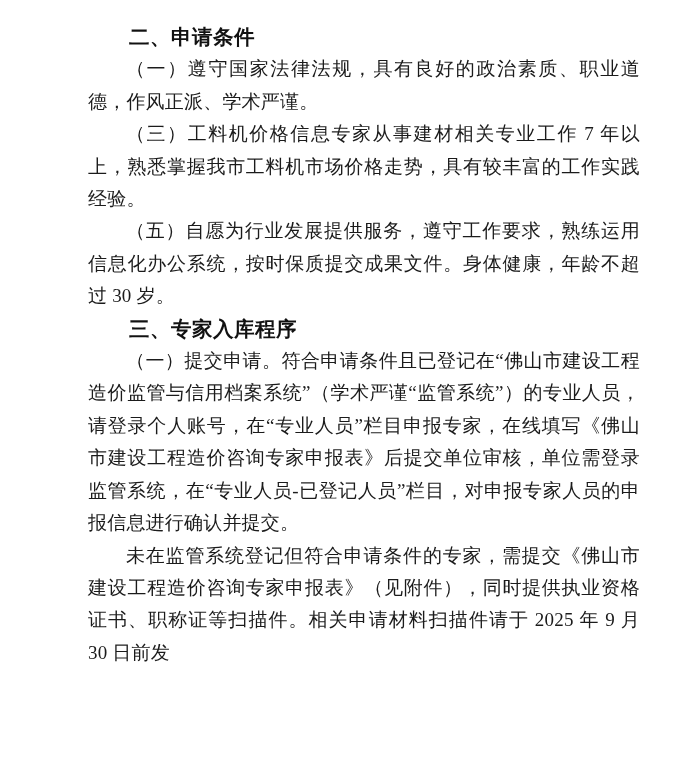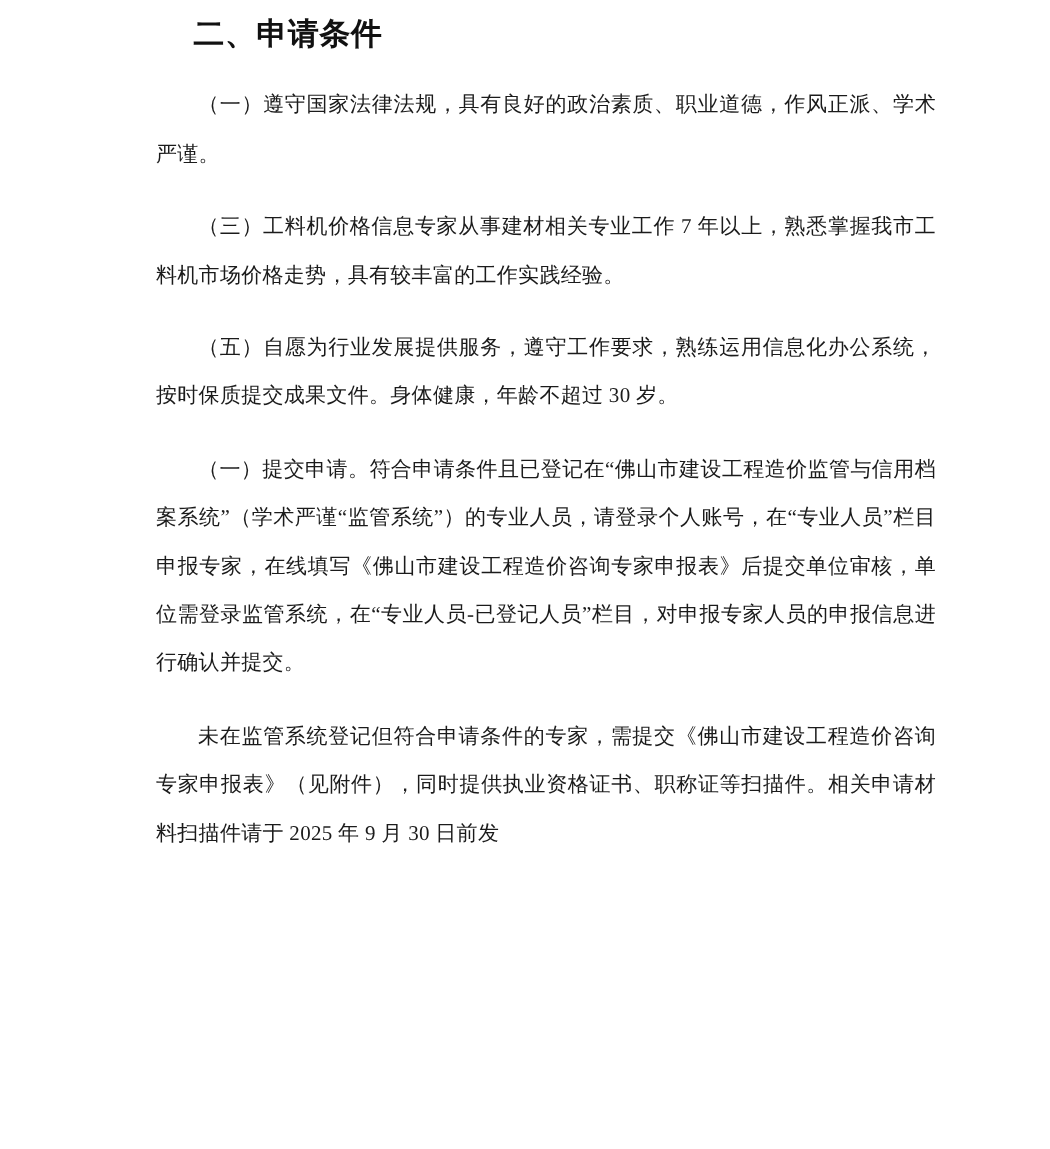--- a/index.html
+++ b/index.html
@@ -10,37 +10,37 @@
   body {
     width: 700px;
     height: 766px;
     overflow: hidden;
     font-family: "Liberation Serif", "DejaVu Serif", serif;
   }
   .page {
     box-sizing: border-box;
     width: 700px;
     height: 686px;
-    padding: 7px 60px 0 88px;
+    padding: 21px 60px 0 88px;
     background: #ffffff;
     color: #161616;
   }
   .doc-heading {
     margin: 0;
     font-family: "Liberation Sans", "DejaVu Sans", sans-serif;
     font-weight: 700;
     font-size: 20.5px;
     line-height: 32.4px;
     text-indent: 2em;
     letter-spacing: 0.5px;
     color: #111111;
   }
   .doc-para {
-    margin: 16px;
-    font-size: 14px;
+    margin: 0;
+    font-size: 19px;
     line-height: 32.4px;
     text-indent: 2em;
     text-align: justify;
     text-justify: inter-ideograph;
     letter-spacing: 0.2px;
     color: #1b1b1b;
   }
 </style>
 </head>
 <body>
@@ -49,17 +49,18 @@
   <h2 class="doc-heading">二、申请条件</h2>
 
   <p class="doc-para">（一）遵守国家法律法规，具有良好的政治素质、职业道德，作风正派、学术严谨。</p>
 
 
   <p class="doc-para">（三）工料机价格信息专家从事建材相关专业工作 7 年以上，熟悉掌握我市工料机市场价格走势，具有较丰富的工作实践经验。</p>
 
 
   <p class="doc-para">（五）自愿为行业发展提供服务，遵守工作要求，熟练运用信息化办公系统，按时保质提交成果文件。身体健康，年龄不超过 30 岁。</p>
 
+  <h2 class="doc-heading">三、专家入库程序</h2>
 
   <p class="doc-para">（一）提交申请。符合申请条件且已登记在“佛山市建设工程造价监管与信用档案系统”（学术严谨“监管系统”）的专业人员，请登录个人账号，在“专业人员”栏目申报专家，在线填写《佛山市建设工程造价咨询专家申报表》后提交单位审核，单位需登录监管系统，在“专业人员-已登记人员”栏目，对申报专家人员的申报信息进行确认并提交。</p>
 
   <p class="doc-para">未在监管系统登记但符合申请条件的专家，需提交《佛山市建设工程造价咨询专家申报表》（见附件），同时提供执业资格证书、职称证等扫描件。相关申请材料扫描件请于 2025 年 9 月 30 日前发</p>
 </div>
 
 </body></html>

